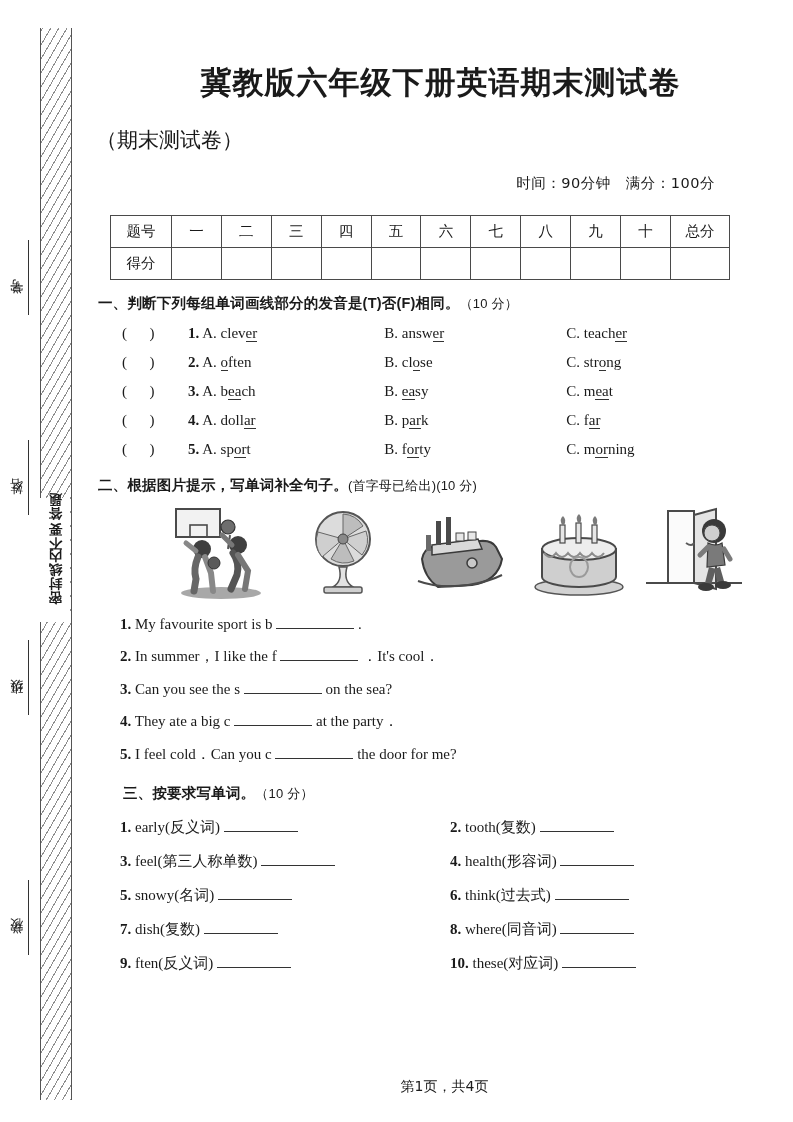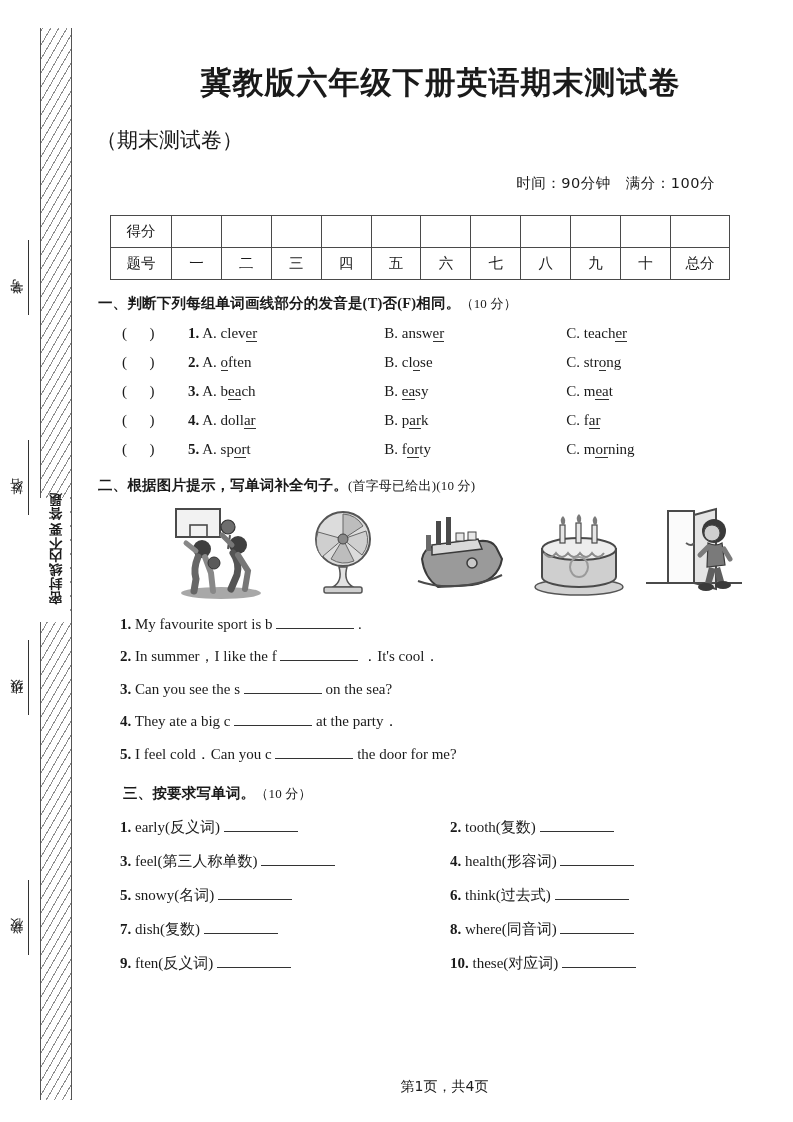--- a/index.html
+++ b/index.html
@@ -59,21 +59,21 @@
   }
   table.score td{
     border:1px solid #4a4a4a;height:29px;text-align:center;vertical-align:middle;
     font-size:14.5px;font-family:"DejaVu Sans","Liberation Sans",sans-serif;
   }
   table.score td.lab{width:58px;}
   table.score td.tot{width:56px;}
   
   .sec-head{
     font-size:14.5px;font-weight:700;margin:14px 0 0 2px;
-    font-family:Liberation Serif, serif;letter-spacing:.2px;
+    font-family:Liberation Sans, sans-serif;letter-spacing:.2px;
   }
   .sec-head .pts{font-weight:400;font-size:13px;}
   .q-row{
     display:flex;font-size:15px;margin-top:12px;padding-left:26px;
     font-family:"Liberation Serif","DejaVu Serif",serif;
   }
   .q-row .brk{width:66px;white-space:pre;}
   .q-row .num{font-weight:700;margin-right:3px;}
   .opt{width:182px;}
   .opt u{text-decoration:none;border-bottom:1px solid #333;padding-bottom:0;}
@@ -122,46 +122,46 @@
 
 <div id="page">
 
   <div class="title">冀教版六年级下册英语期末测试卷</div>
   <div class="subtitle">（期末测试卷）</div>
   <div class="meta">时间：90分钟　满分：100分</div>
 
   <table class="score">
     <tbody>
         <tr>
-      <td class="lab">得分</td>
-      <td></td>
-      <td></td>
-      <td></td>
-      <td></td>
-      <td></td>
-      <td></td>
-      <td></td>
-      <td></td>
-      <td></td>
-      <td></td>
-      <td class="tot"></td>
-    </tr>
-    <tr>
       <td class="lab">题号</td>
       <td>一</td>
       <td>二</td>
       <td>三</td>
       <td>四</td>
       <td>五</td>
       <td>六</td>
       <td>七</td>
       <td>八</td>
       <td>九</td>
       <td>十</td>
       <td class="tot">总分</td>
+    </tr>
+    <tr>
+      <td class="lab">得分</td>
+      <td></td>
+      <td></td>
+      <td></td>
+      <td></td>
+      <td></td>
+      <td></td>
+      <td></td>
+      <td></td>
+      <td></td>
+      <td></td>
+      <td class="tot"></td>
     </tr>
   </tbody>
     </table>
 
   <div class="sec-head">
     <span>一、判断下列每组单词画线部分的发音是(T)否(F)相同。</span><span class="pts">（10 分）</span>
   </div>
 
   <div class="q-row">
     <span class="brk">(      )</span>

